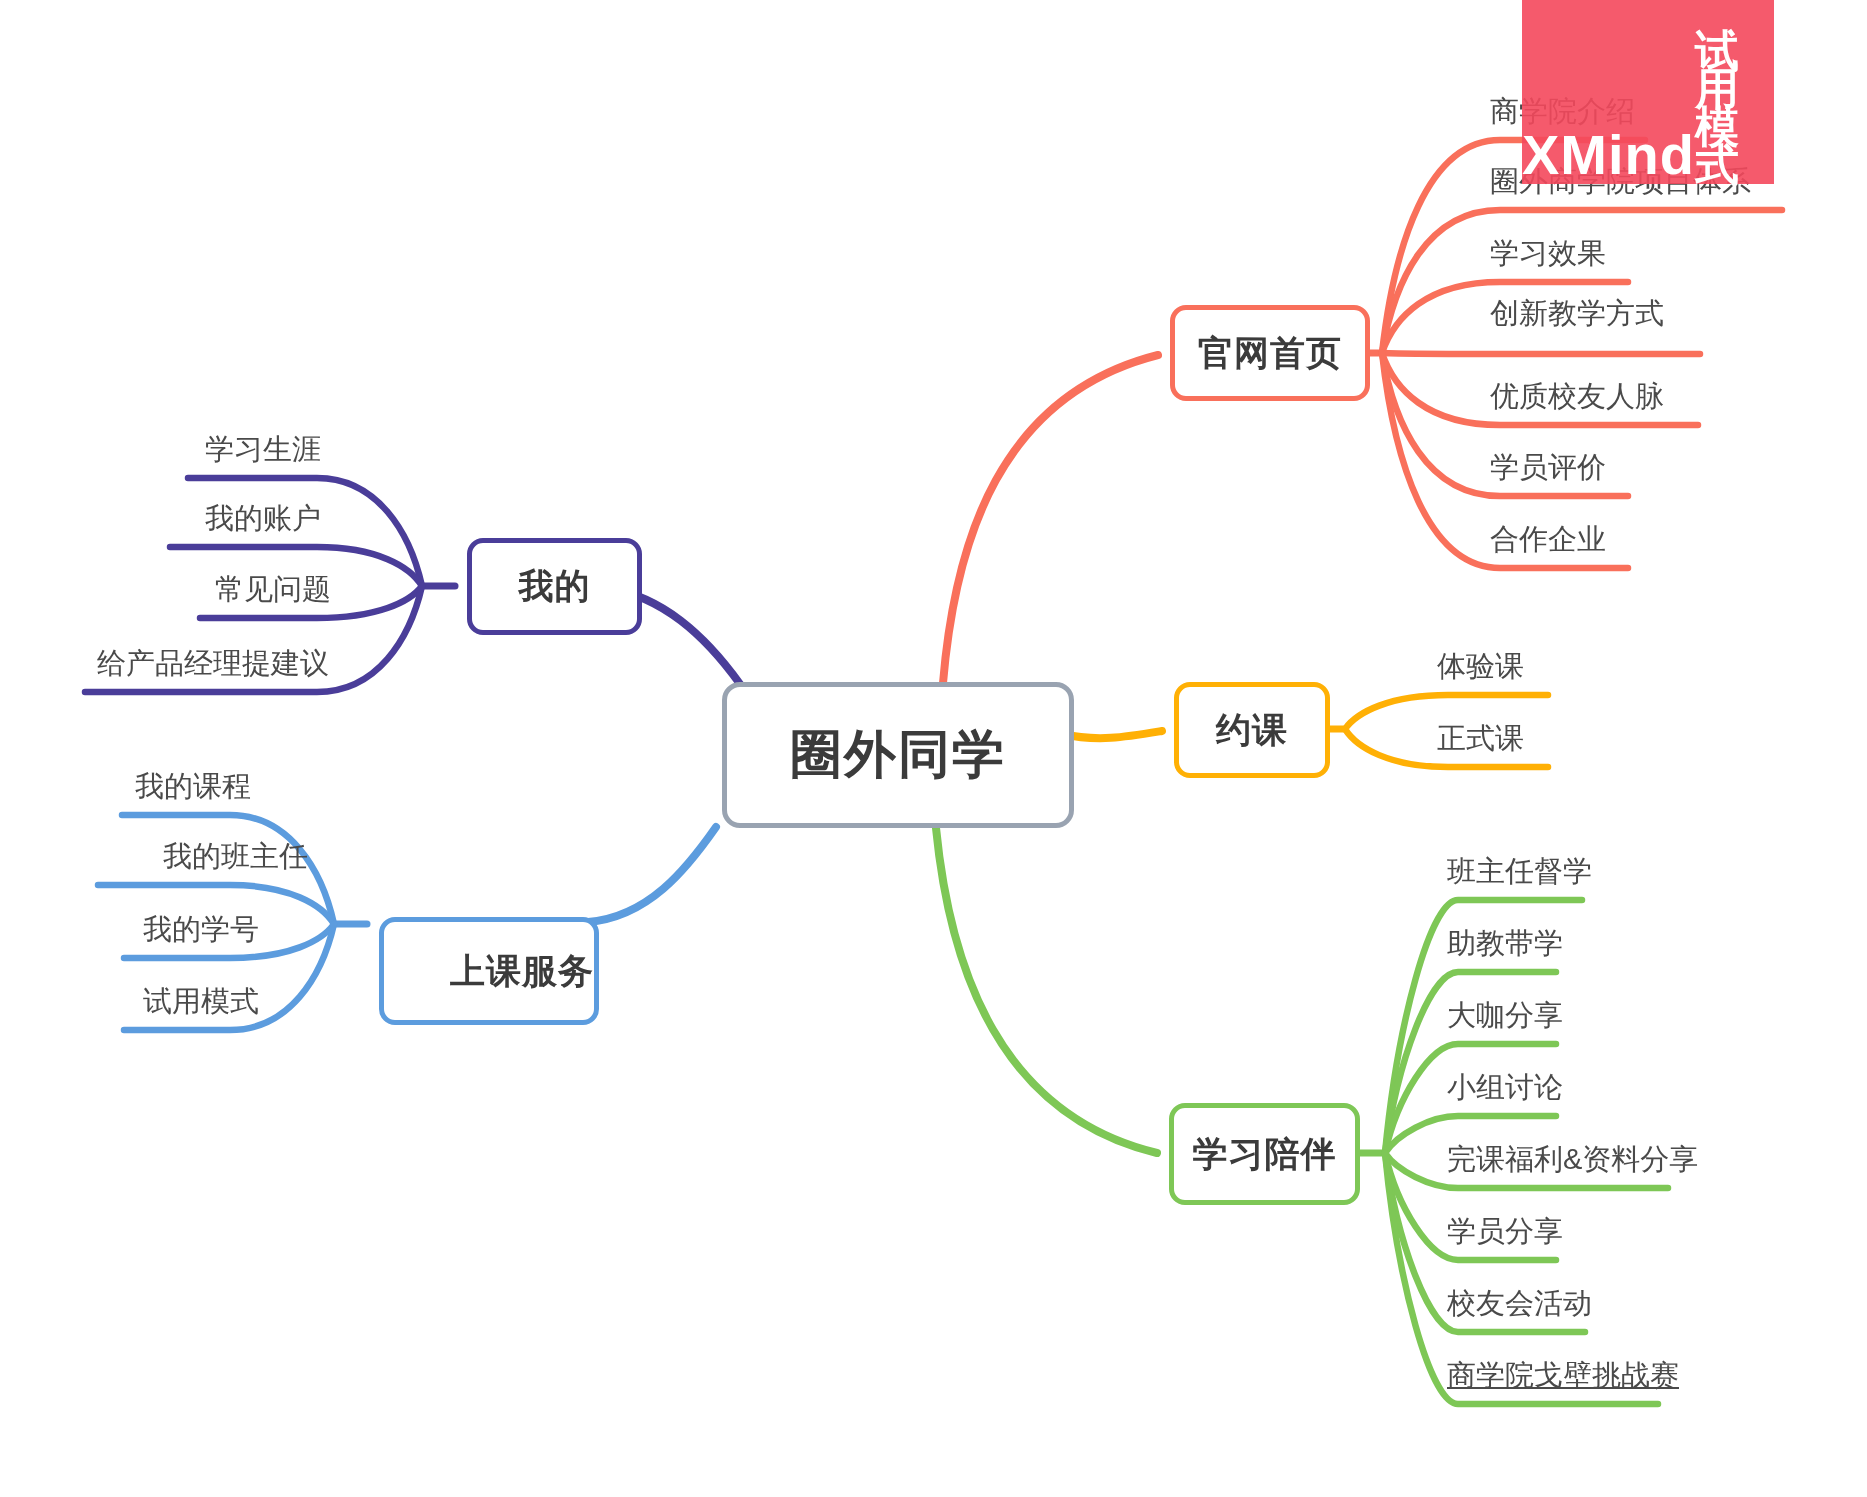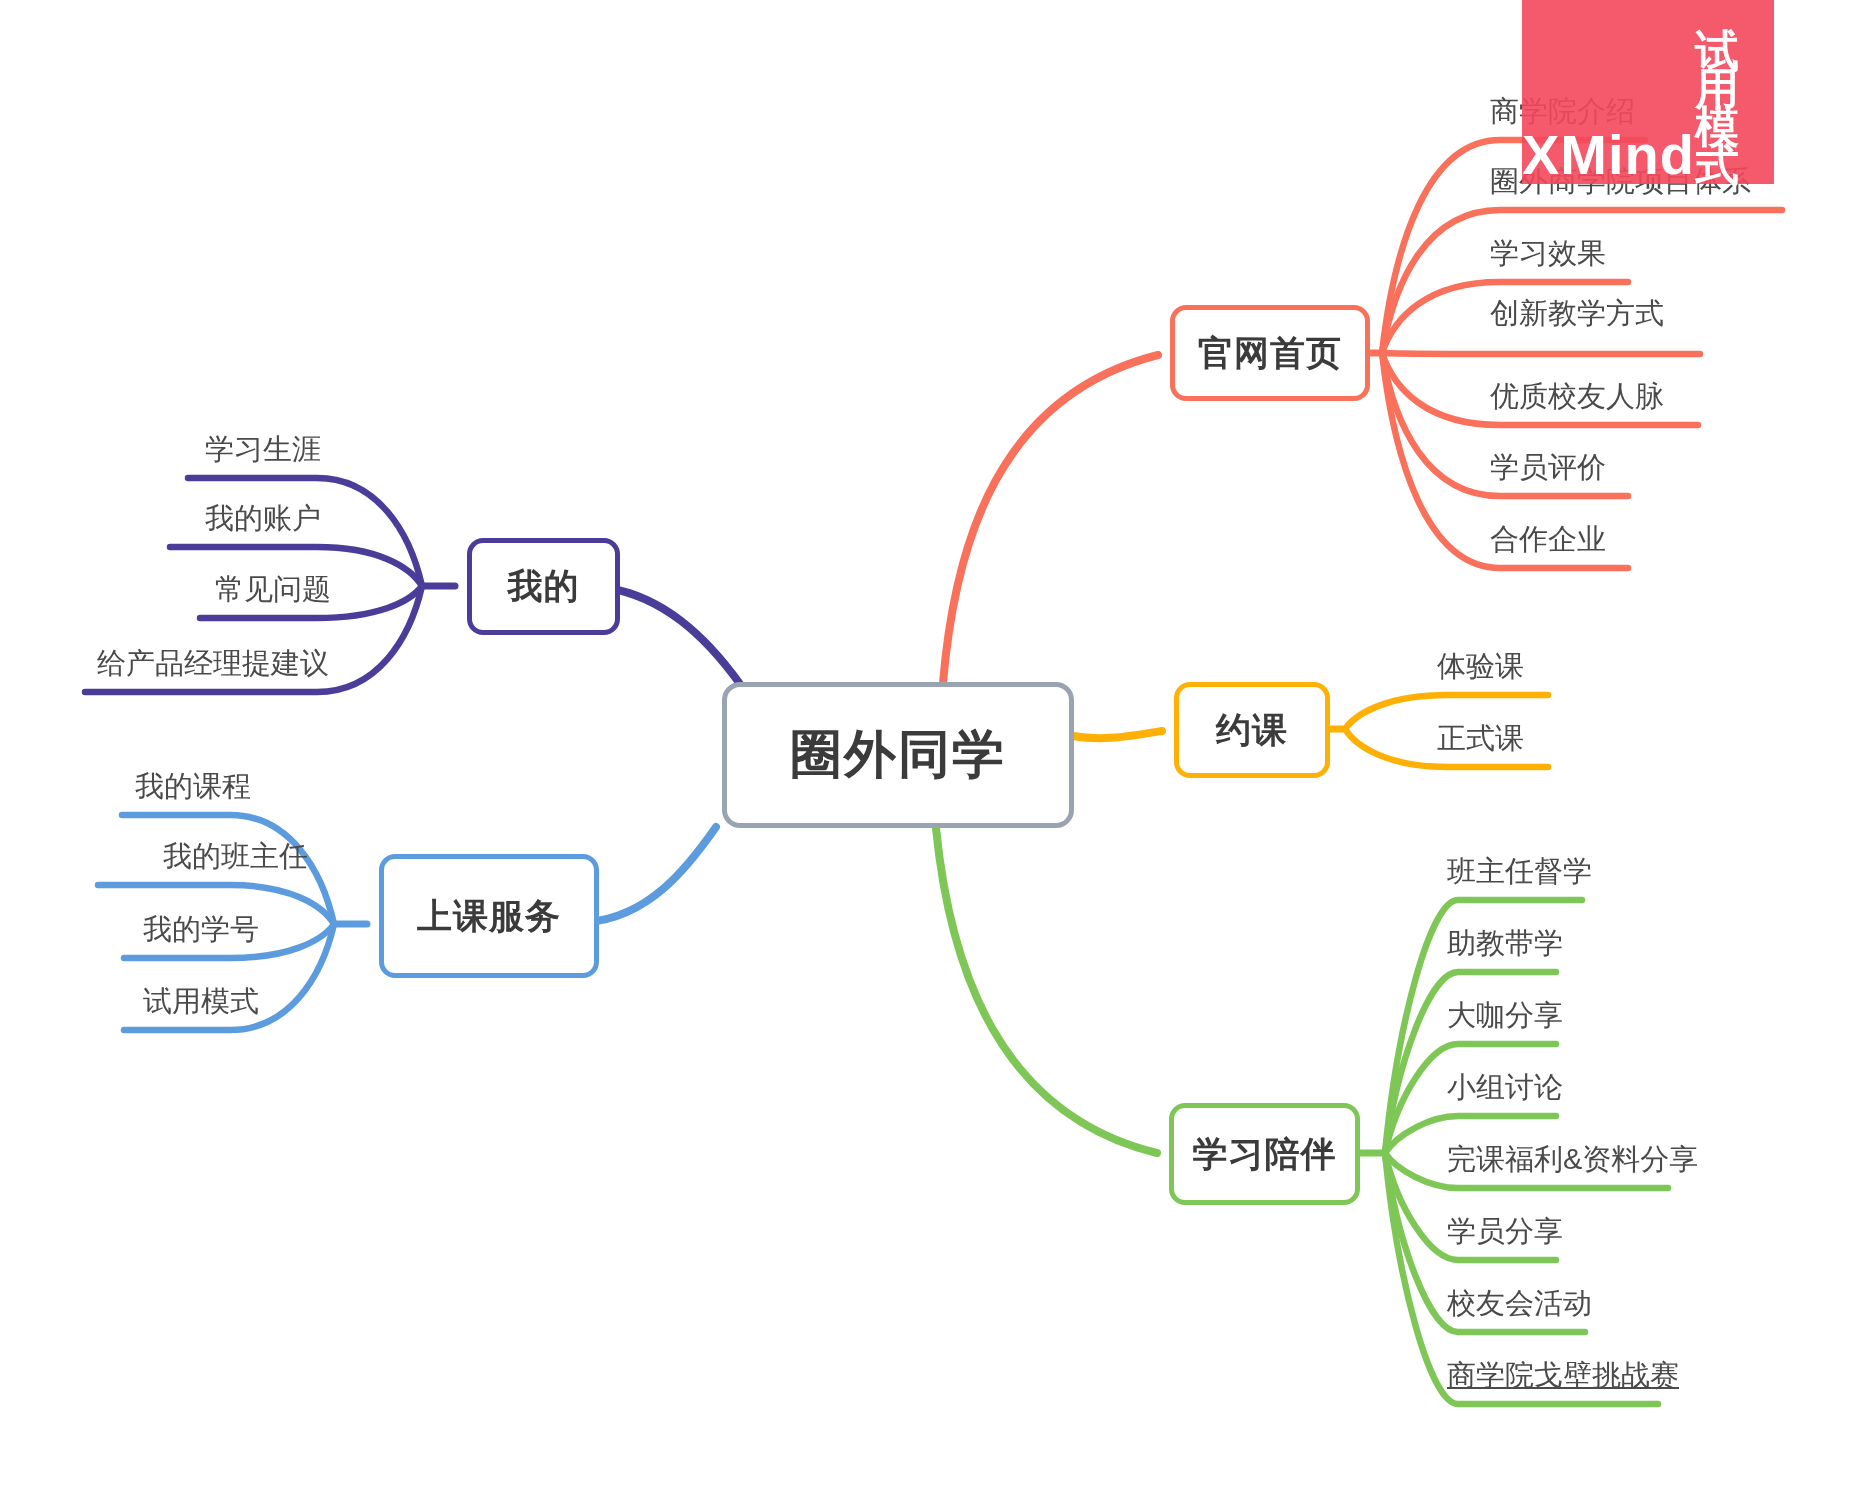--- a/index.html
+++ b/index.html
@@ -92,28 +92,28 @@
       <div class="sublabel" style="left: 1447px; top: 1214px;">学员分享</div>
       <div class="sublabel" style="left: 1447px; top: 1286px;">校友会活动</div>
       <div class="sublabel" style="left: 1447px; top: 1358px; text-decoration: underline;">商学院戈壁挑战赛</div>
       <div class="topic branch" style="left: 1157px; top: 1103px; width: 191px; height: 102px; border-color: rgb(126, 199, 86);">
         <span>学习陪伴</span>
       </div>
       <div class="sublabel" style="left: 205px; top: 432px;">学习生涯</div>
       <div class="sublabel" style="left: 205px; top: 501px;">我的账户</div>
       <div class="sublabel" style="left: 215px; top: 572px;">常见问题</div>
       <div class="sublabel" style="left: 97px; top: 646px;">给产品经理提建议</div>
-      <div class="topic branch" style="left: 455px; top: 538px; width: 153px; height: 97px; border-color: rgb(74, 61, 153);">
+      <div class="topic branch" style="left: 455px; top: 538px; width: 175px; height: 97px; border-color: rgb(74, 61, 153);">
         <span>我的</span>
       </div>
       <div class="sublabel" style="left: 135px; top: 769px;">我的课程</div>
       <div class="sublabel" style="left: 163px; top: 839px;">我的班主任</div>
       <div class="sublabel" style="left: 143px; top: 912px;">我的学号</div>
       <div class="sublabel" style="left: 143px; top: 984px;">试用模式</div>
-      <div class="topic branch" style="left: 367px; top: 854px; width: 220px; height: 124px; border-color: rgb(92, 156, 222);">
+      <div class="topic branch" style="left: 367px; top: 917px; width: 220px; height: 108px; border-color: rgb(92, 156, 222); justify-content: flex-end;">
         <span>上课服务</span>
       </div>
       <div class="topic central" style="left: 710px; top: 682px; width: 352px; height: 146px; border-color: rgb(153, 163, 177);">
         <span>圈外同学</span>
       </div>
     </div>
   <div class="watermark">
     <div class="wm-brand">XMind</div>
     <div class="wm-mode">试用模式</div>
   </div>

